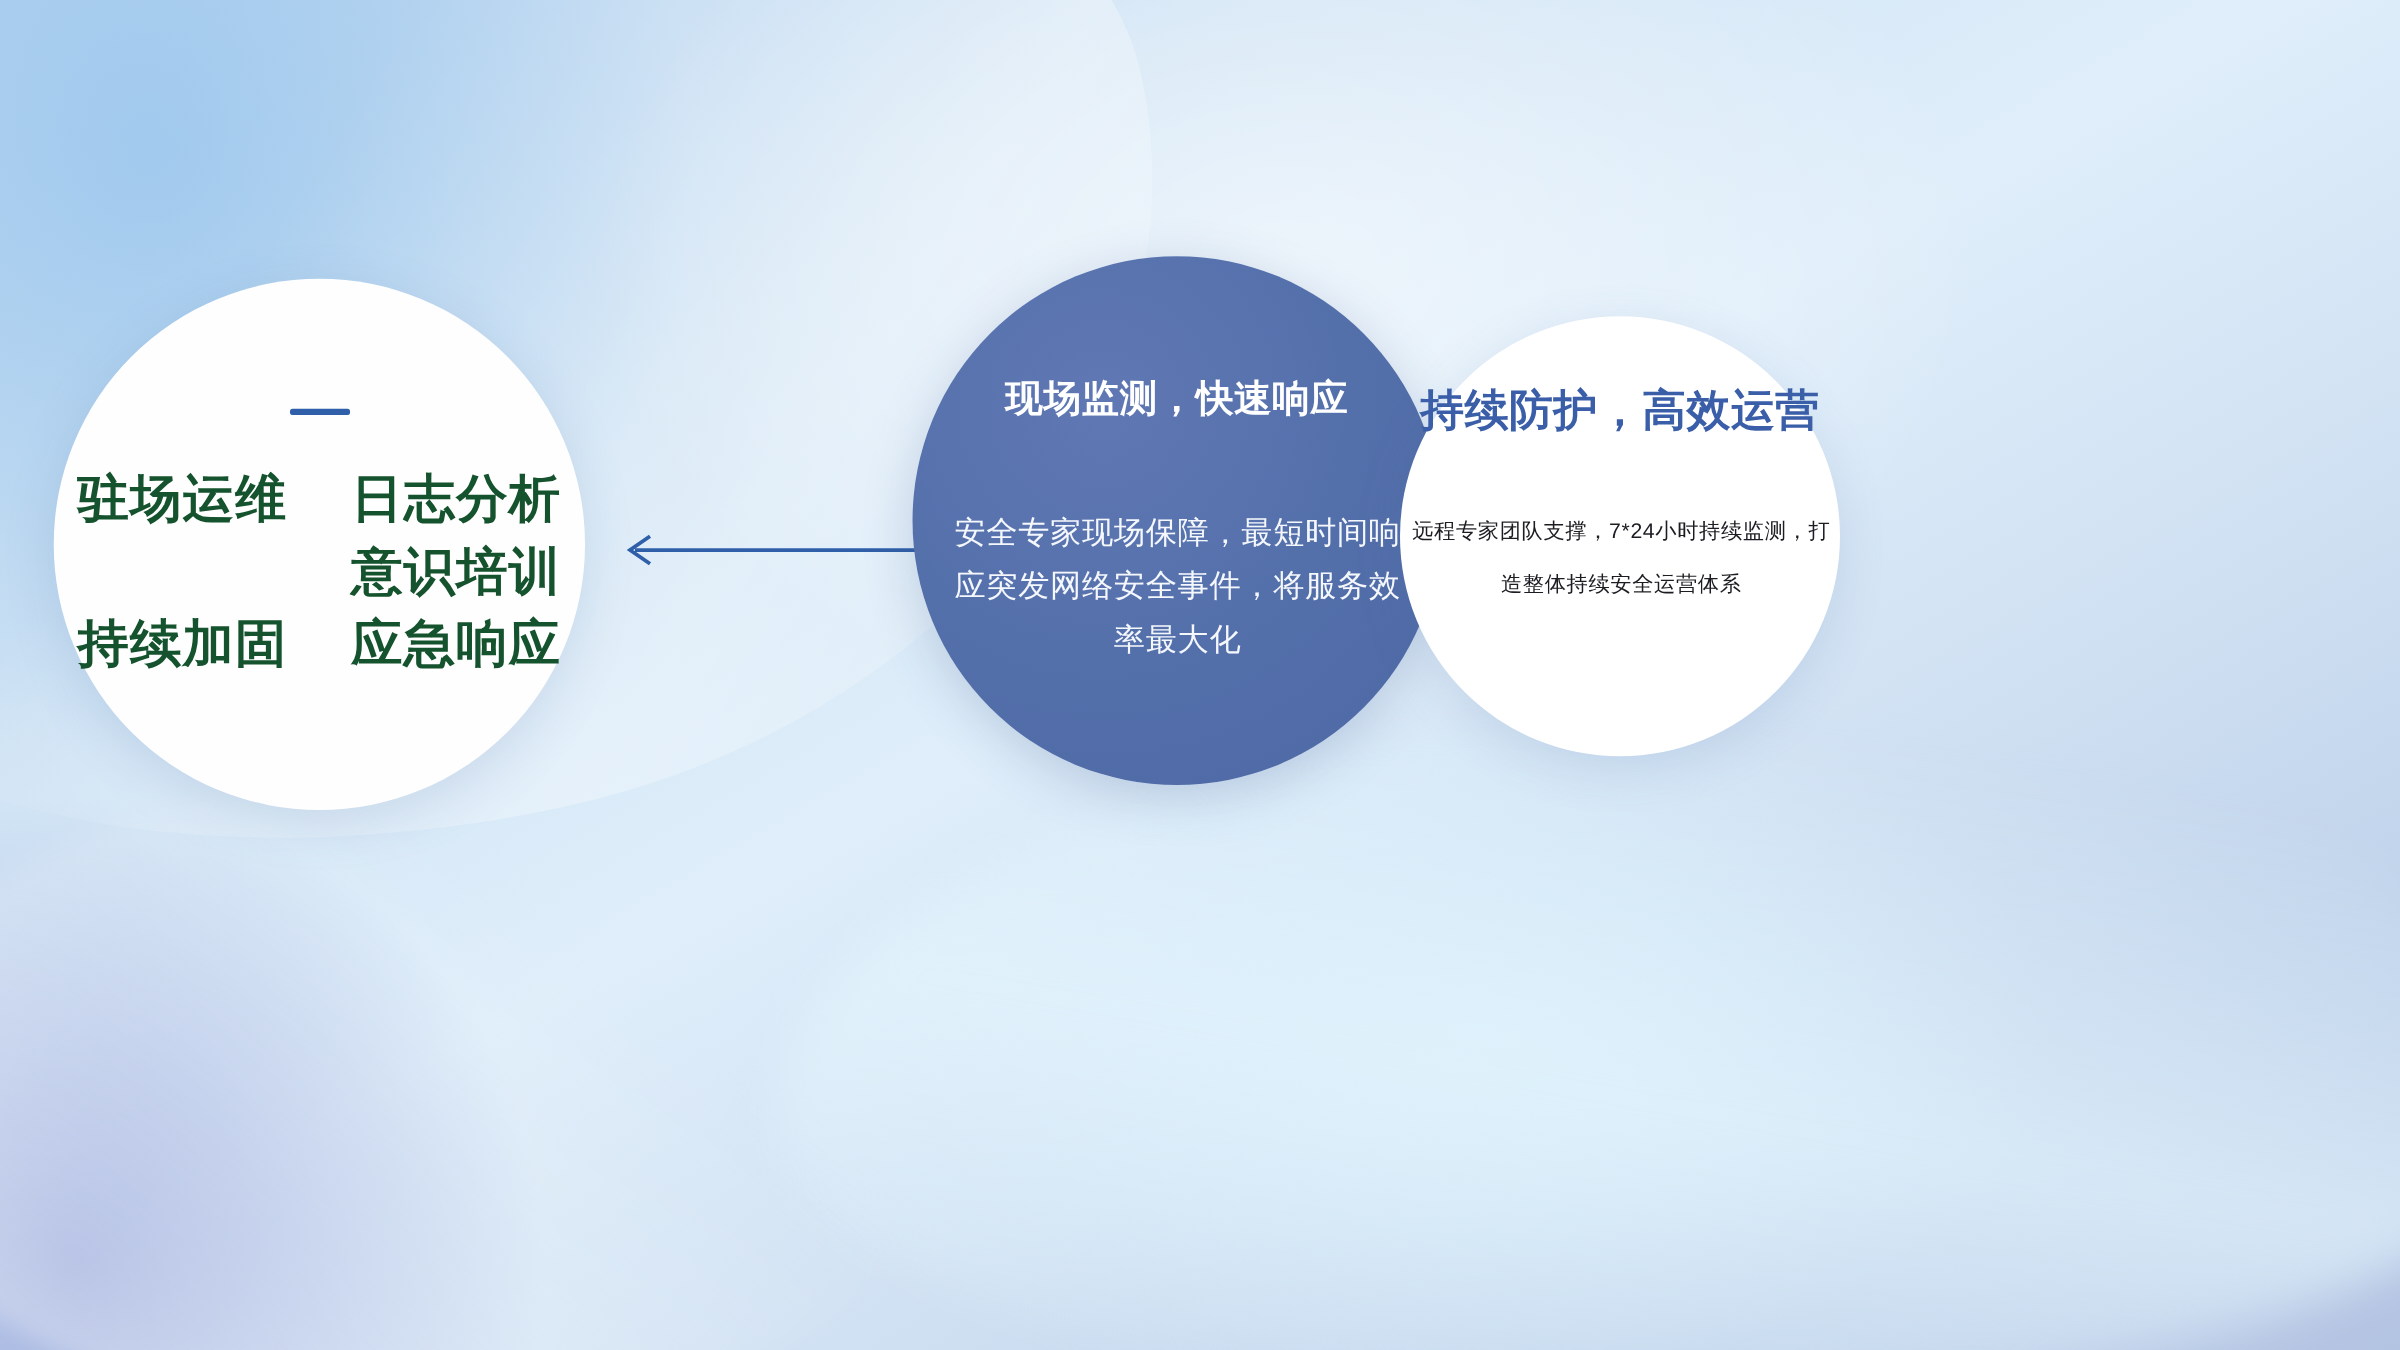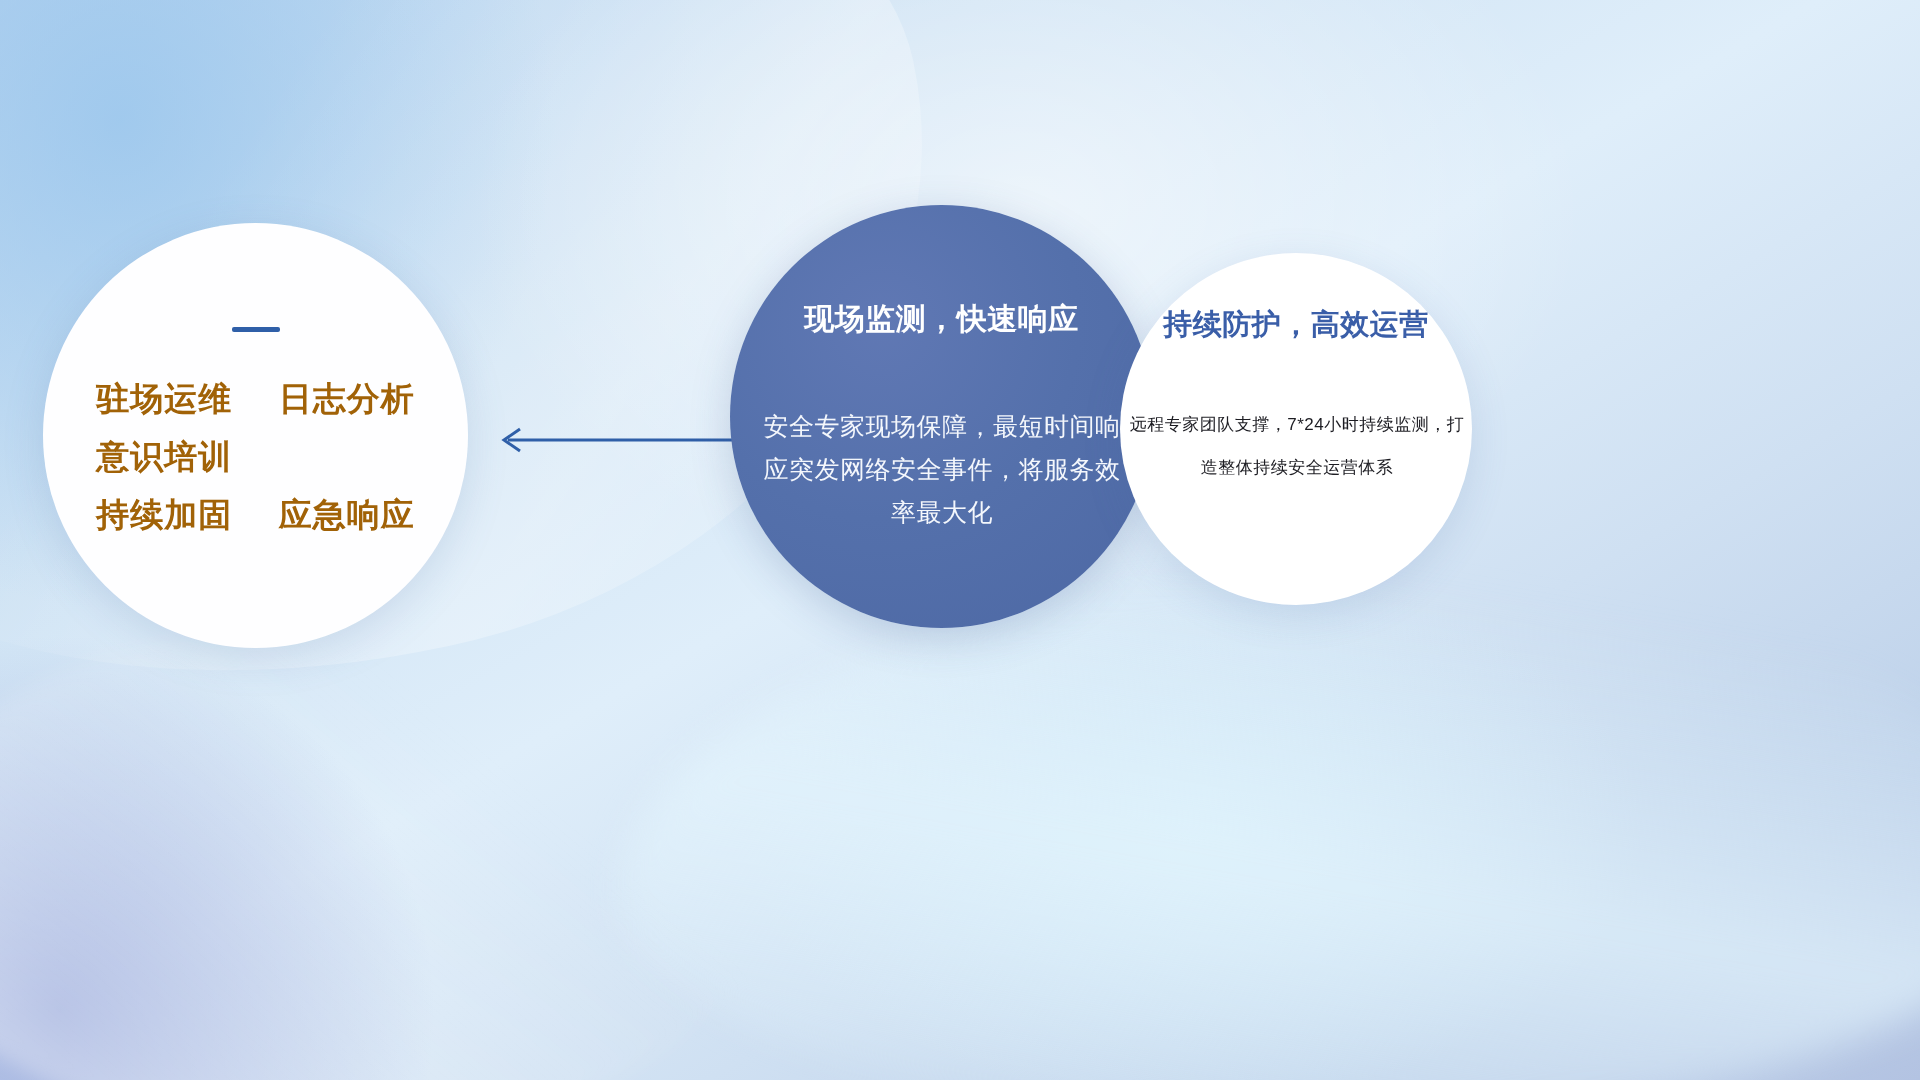--- a/index.html
+++ b/index.html
@@ -43,22 +43,22 @@
   #left-circle{
     left:43px;top:223px;width:425px;height:425px;
     background:#fefeff;
     box-shadow:0 10px 40px rgba(90,120,170,.18);
     display:flex;flex-direction:column;align-items:center;justify-content:flex-start;
   }
   #left-dash{
     width:48px;height:5px;background:#2f5fa8;border-radius:2px;margin-top:104px;
   }
   #left-lines{
-    margin-top:38px;text-align:left;color:#a16207;
-    font-weight:bold;font-size:33px;line-height:58px;letter-spacing:1px;
+    margin-top:38px;text-align:right;color:#14532d;
+    font-weight:bold;font-size:41px;line-height:58px;letter-spacing:1px;
   }
   #left-lines .ln{white-space:nowrap;}
   #left-lines .gap{display:inline-block;width:26px;}
 
   
   #mid-circle{
     left:730px;top:205px;width:423px;height:423px;
     background:radial-gradient(circle at 36% 28%, #6078b4 0%, #5470ab 48%, #4d68a4 100%);
     box-shadow:0 10px 40px rgba(60,85,140,.22);
     z-index:2;
@@ -79,21 +79,21 @@
   
   #right-circle{
     left:1120px;top:253px;width:352px;height:352px;
     background:#ffffff;
     box-shadow:0 10px 38px rgba(80,110,165,.16);
     z-index:3;
   }
   #right-title{
     position:absolute;left:1120px;top:253px;width:352px;
     margin-top:52px;text-align:center;
-    color:#3a5ea8;font-weight:bold;font-size:29px;letter-spacing:.5px;
+    color:#3a5ea8;font-weight:bold;font-size:35px;letter-spacing:.5px;
     z-index:5;white-space:nowrap;
   }
   #right-body{
     position:absolute;left:1128px;top:253px;width:338px;
     margin-top:150px;text-align:center;
     color:#1c1c22;font-size:17px;line-height:43px;letter-spacing:.5px;
     z-index:5;
   }
 
   

